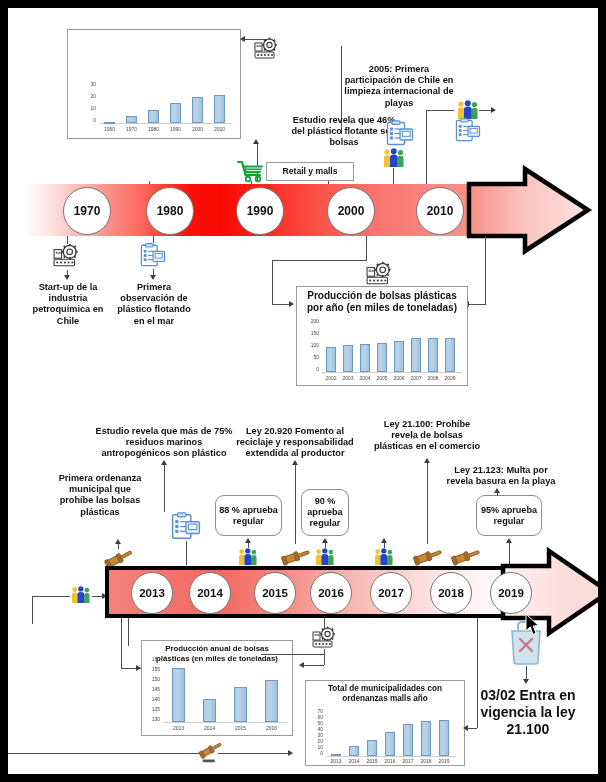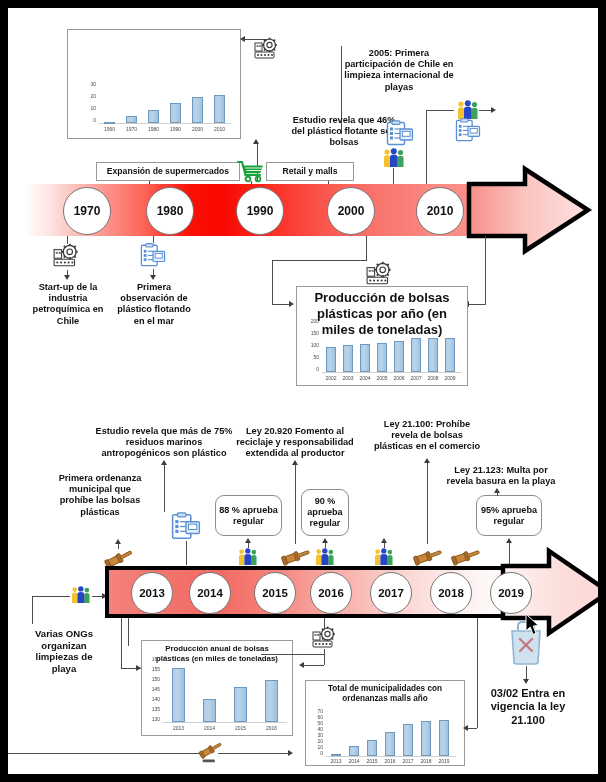--- a/index.html
+++ b/index.html
@@ -125,21 +125,21 @@
       <g fill="#3a3a3a">
             <circle cx="4" cy="19" r="1"></circle>
             <circle cx="7.5" cy="19" r="1"></circle>
             <circle cx="11" cy="19" r="1"></circle>
             <circle cx="14.5" cy="19" r="1"></circle>
             <circle cx="18" cy="19" r="1"></circle>
           </g>
     </svg>
   </div>
 
-  <div class="txt abs" style="left:333px;top:40px;width:116px;font-size:9.2px;">2005: Primera participación de Chile en limpieza internacional de playas</div>
+  <div class="txt abs" style="left:333px;top:56px;width:116px;font-size:9.2px;">2005: Primera participación de Chile en limpieza internacional de playas</div>
 
   <div class="ln lnh" style="left:233px;top:31px;width:3px;"></div>
   <div class="ln lnv" style="left:333px;top:38px;height:88px;"></div>
   <div class="ln lnh" style="left:333px;top:38px;width:0px;"></div>
 
   <div class="txt abs" style="left:283px;top:107px;width:106px;font-size:9.2px;">Estudio revela que 46% del plástico flotante son  bolsas</div>
   <div class="icon" style="left:378px;top:112px;">
     <svg width="28" height="26" viewBox="0 0 28 26">
       <rect x="1.5" y="2.5" width="17" height="22" rx="1.5" fill="#fff" stroke="#5b8fd4" stroke-width="1.4"></rect>
       <rect x="6" y="0.8" width="8" height="3.6" rx="1.2" fill="#cfe0f5" stroke="#5b8fd4" stroke-width="1.2"></rect>
@@ -210,21 +210,20 @@
           </g>
       <rect x="14" y="9" width="12.5" height="11" rx="1.2" fill="#e6f0fb" stroke="#5b8fd4" stroke-width="1.3"></rect>
       <rect x="16.3" y="11.3" width="7.8" height="5" fill="#fff" stroke="#5b8fd4" stroke-width="1"></rect>
     </svg>
   </div>
   <div class="ln lnh" style="left:418px;top:102px;width:28px;"></div>
   <div class="ln lnh" style="left:471px;top:102px;width:12px;"></div>
   <div class="tipright" style="left:483px;top:98.5px;"></div>
   <div class="ln lnv" style="left:418px;top:102px;height:74px;"></div>
 
-  <div class="box" style="left:88px;top:154px;width:144px;height:19px;font-size:8.6px;">Expansión de supermercados</div>
   <div class="box" style="left:258px;top:154px;width:88px;height:19px;font-size:8.6px;">Retail y malls</div>
   <div class="icon" style="left:228px;top:151px;">
     <svg width="30" height="24" viewBox="0 0 30 24">
       <path d="M2 3 L6 3 L9.5 16 L24 16" fill="none" stroke="#17a03b" stroke-width="2.1" stroke-linecap="round"></path>
       <path d="M7.5 6.5 L27 6.5 L24.2 14.2 L9.8 14.2 Z" fill="#17a03b"></path>
       <g stroke="#fff" stroke-width="0.9">
             <line x1="9.5" y1="9" x2="26" y2="9"></line>
             <line x1="10.5" y1="11.5" x2="25.2" y2="11.5"></line>
           </g>
       <circle cx="12" cy="20" r="2.4" fill="none" stroke="#17a03b" stroke-width="1.8"></circle>
@@ -345,21 +344,21 @@
     </svg>
   </div>
 
   <div class="ln lnv" style="left:477px;top:228px;height:40px;"></div>
   <div class="ln lnh" style="left:477px;top:268px;width:0px;"></div>
   <div class="ln lnv" style="left:477px;top:268px;height:28px;"></div>
   <div class="ln lnh" style="left:460px;top:296px;width:18px;"></div>
   <div class="tipleft" style="left:456px;top:292.5px;"></div>
 
   <div class="chartbox" style="left:288px;top:278px;width:172px;height:100px;">
-    <div class="ct-title" style="font-size:13px;">Producción de bolsas plásticas por año (en miles de toneladas)</div>
+    <div class="ct-title" style="font-size:10px;">Producción de bolsas plásticas por año (en miles de toneladas)</div>
     <div class="plot" style="left:0;top:0;width:172px;height:100px;">
       <div class="axlab" style="left:6px;top:31px;width:16px;">200</div>
       <div class="axlab" style="left:6px;top:43px;width:16px;">150</div>
       <div class="axlab" style="left:6px;top:55px;width:16px;">100</div>
       <div class="axlab" style="left:6px;top:67px;width:16px;">50</div>
       <div class="axlab" style="left:6px;top:79px;width:16px;">0</div>
       <div class="baseline" style="left:25px;top:85px;width:140px;"></div>
 
       <div class="bar" style="left:29px;top:60px;width:10px;height:25px;"></div>
       <div class="bar" style="left:46px;top:58px;width:10px;height:27px;"></div>
@@ -513,21 +512,20 @@
             <circle cx="17.5" cy="4.5" r="2.6" fill="#3ca35a"></circle>
             <path d="M14.5 19 L14.5 10 Q14.5 7.8 17.5 7.8 Q20.5 7.8 20.5 10 L20.5 19 Z" fill="#3ca35a"></path>
           </g>
       <g>
             <circle cx="10.8" cy="3.2" r="3" fill="#2546c7"></circle>
             <path d="M7 19 L7 9.2 Q7 6.6 10.8 6.6 Q14.6 6.6 14.6 9.2 L14.6 19 Z" fill="#2546c7"></path>
           </g>
     </svg>
   </div>
 
-  <div class="txt abs" style="left:14px;top:620px;width:84px;font-size:9.6px;">Varias ONGs organizan limpiezas de playa</div>
   <div class="icon" style="left:63px;top:578px;">
     <svg width="20" height="18" viewBox="0 0 22 20">
       <g>
             <circle cx="4" cy="4" r="2.6" fill="#f2c230"></circle>
             <path d="M1 19 L1 9.5 Q1 7.3 4 7.3 Q7 7.3 7 9.5 L7 19 Z" fill="#f2c230"></path>
           </g>
       <g>
             <circle cx="17.5" cy="4.5" r="2.6" fill="#3ca35a"></circle>
             <path d="M14.5 19 L14.5 10 Q14.5 7.8 17.5 7.8 Q20.5 7.8 20.5 10 L20.5 19 Z" fill="#3ca35a"></path>
           </g>
@@ -678,21 +676,21 @@
       <path d="M12 10 L12 6 Q12 2 16 2 L24 2 Q28 2 28 6 L28 10" fill="none" stroke="#8fb6cf" stroke-width="2"></path>
       <path d="M6 11 L34 11 L32 42 Q32 44 29 44 L11 44 Q8 44 8 42 Z" fill="#cfe2ee" stroke="#8fb6cf" stroke-width="1.6"></path>
       <g stroke="#c87a83" stroke-width="2.4" stroke-linecap="round">
         <line x1="14" y1="19" x2="26" y2="31"></line>
             <line x1="26" y1="19" x2="14" y2="31"></line>
       </g>
     </svg>
   </div>
   <div class="ln lnv" style="left:518px;top:658px;height:14px;"></div>
   <div class="tipdown" style="left:514.5px;top:671px;"></div>
-  <div class="txt abs" style="left:468px;top:679px;width:104px;font-size:11px;">03/02 Entra en vigencia la ley 21.100</div>
+  <div class="txt abs" style="left:468px;top:679px;width:104px;font-size:14px;">03/02 Entra en vigencia la ley 21.100</div>
 
   <div class="cursor" style="left:517px;top:605px;">
     <svg width="16" height="24" viewBox="0 0 16 24">
       <path d="M1 1 L1 18 L5.2 14 L8 21.5 L11 20.2 L8.2 13 L13.5 12.6 Z" fill="#000" stroke="#fff" stroke-width="1"></path>
     </svg>
   </div>
 
  </div>
 </div>
 

